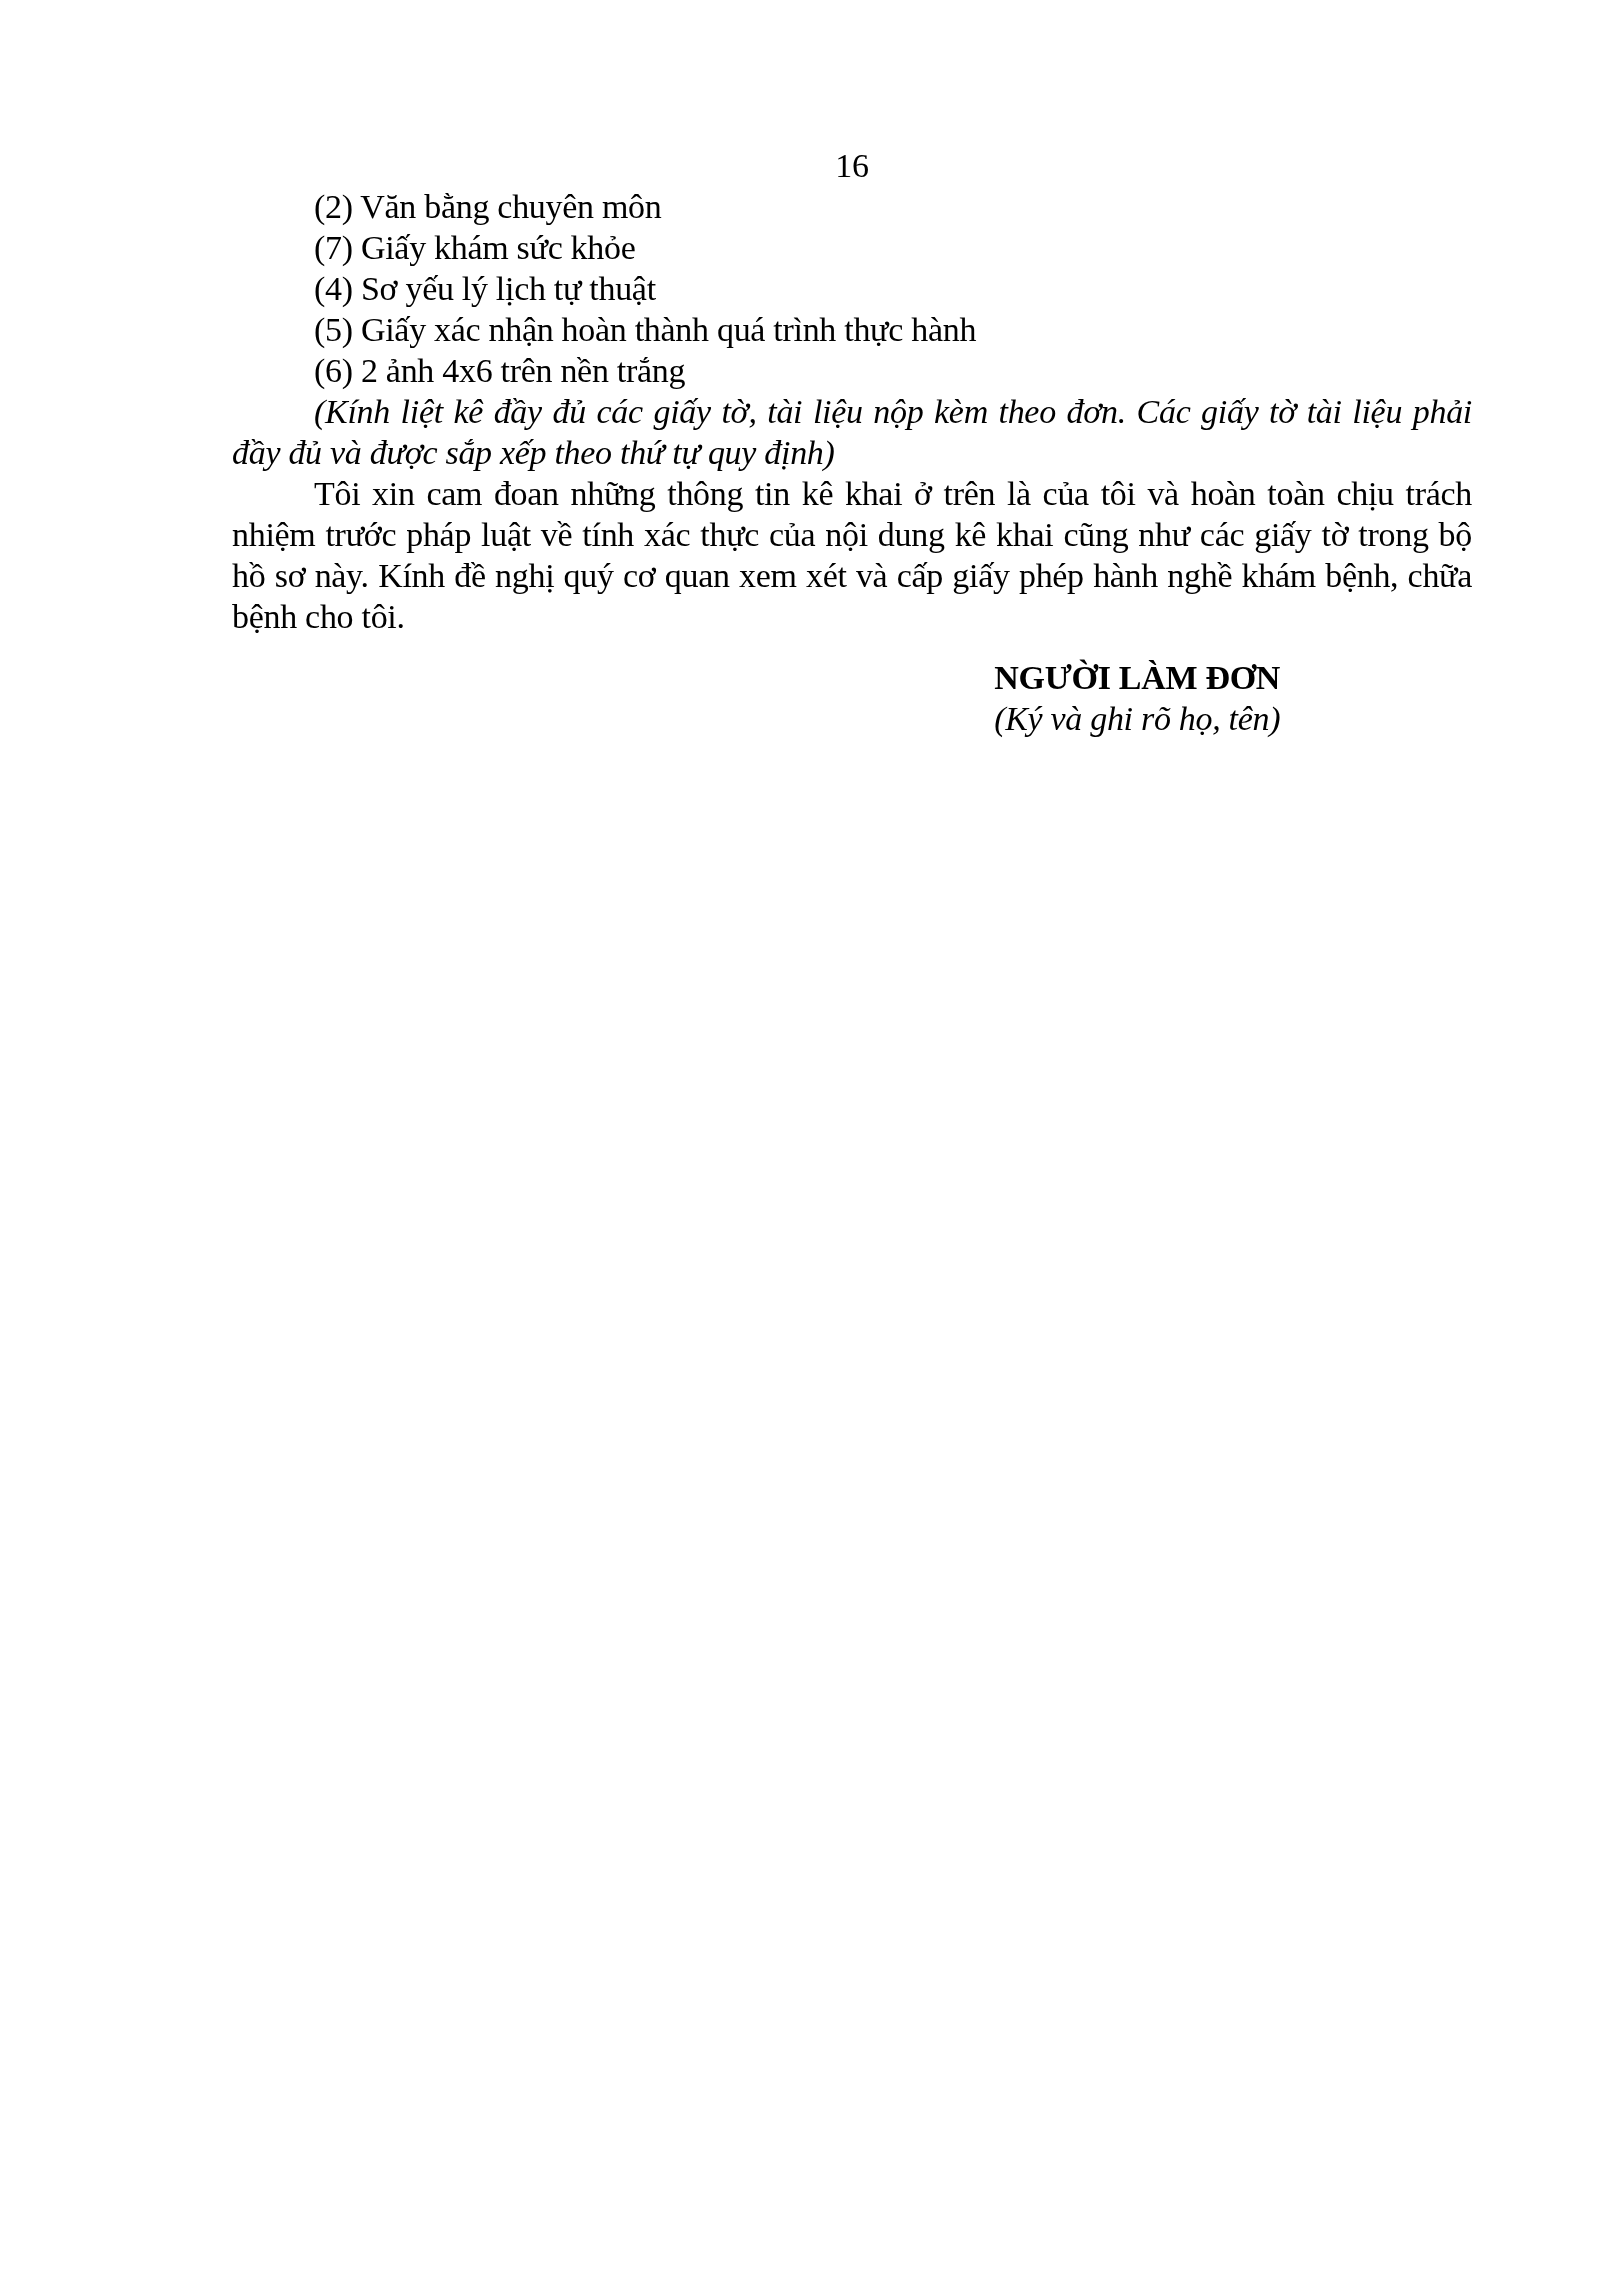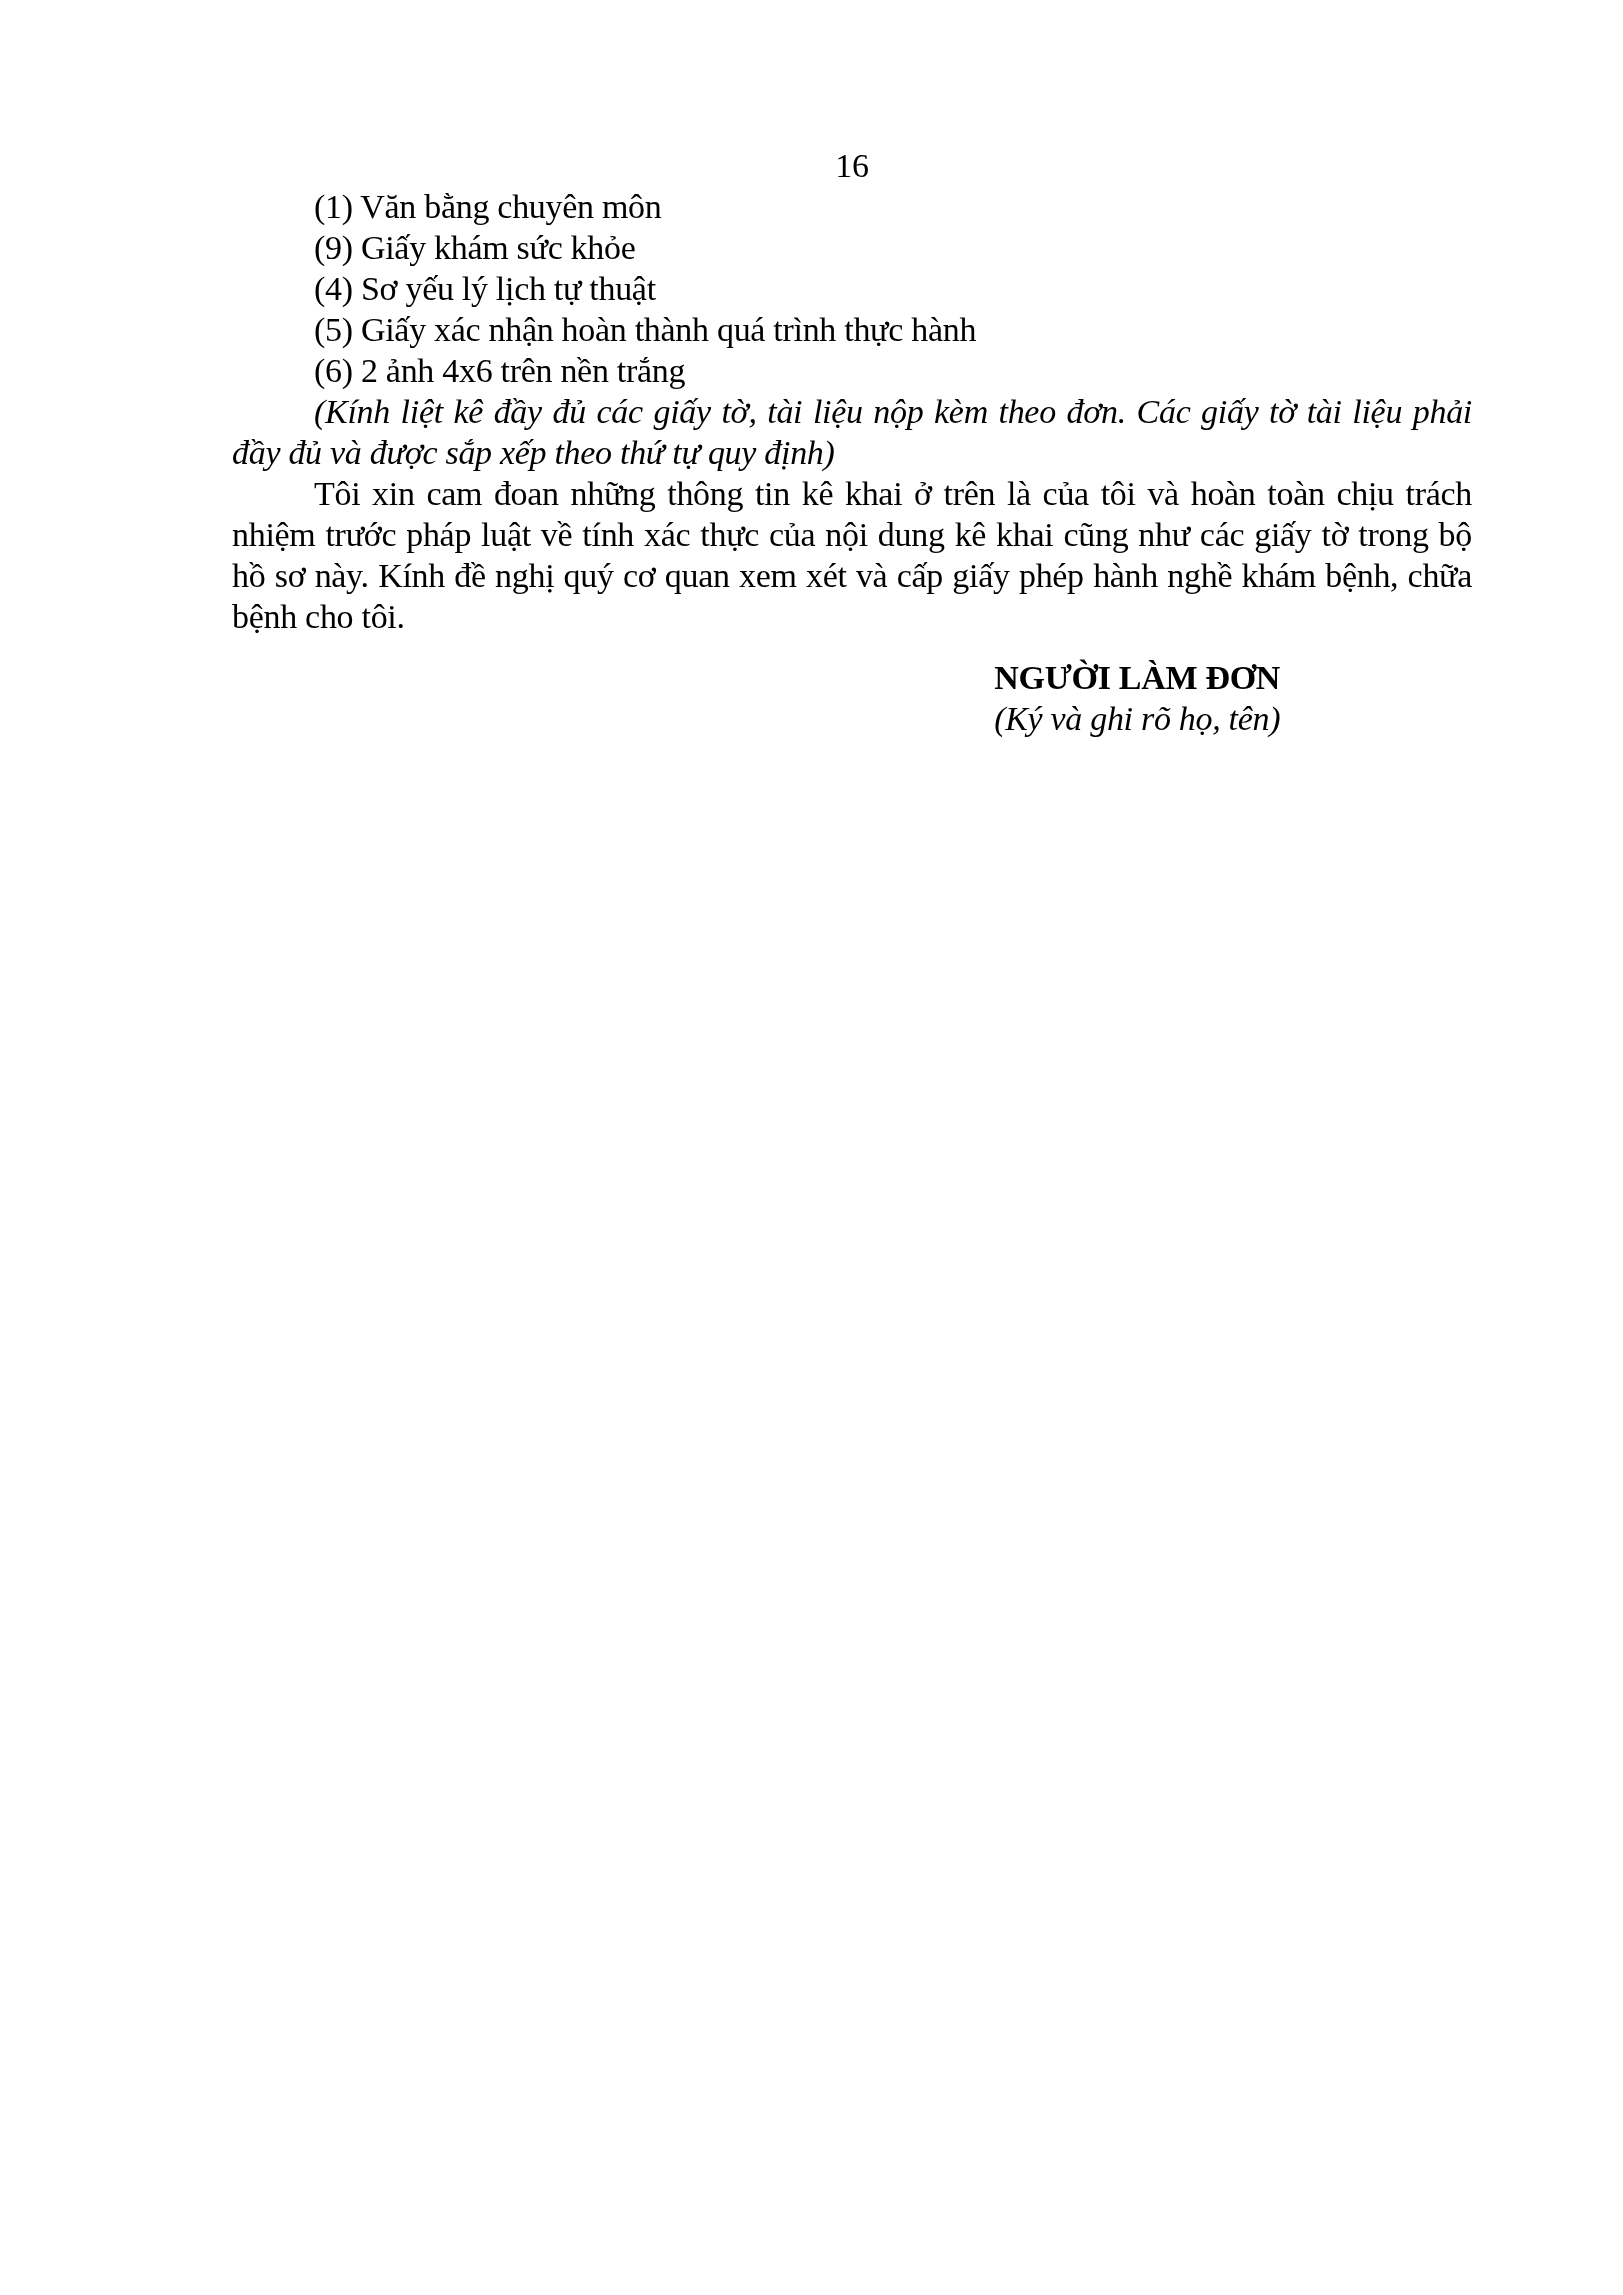--- a/index.html
+++ b/index.html
@@ -62,22 +62,22 @@
 </style>
 </head>
 <body>
 
 <div class="page">
   <div class="content">
 
     <div class="page-number">16</div>
 
     <div class="attachment-list">
-      <div class="attachment-line">(1) Văn bằng chuyên môn</div>
-      <div class="attachment-line">(9) Giấy khám sức khỏe</div>
+      <div class="attachment-line">(2) Văn bằng chuyên môn</div>
+      <div class="attachment-line">(7) Giấy khám sức khỏe</div>
       <div class="attachment-line">(4) Sơ yếu lý lịch tự thuật</div>
       <div class="attachment-line">(5) Giấy xác nhận hoàn thành quá trình thực hành</div>
       <div class="attachment-line">(6) 2 ảnh 4x6 trên nền trắng</div>
     </div>
 
     <div class="note-paragraph">(Kính liệt kê đầy đủ các giấy tờ, tài liệu nộp kèm theo đơn. Các giấy tờ tài liệu phải đầy đủ và được sắp xếp theo thứ tự quy định)</div>
 
     <div class="declaration-paragraph">Tôi xin cam đoan những thông tin kê khai ở trên là của tôi và hoàn toàn chịu trách nhiệm trước pháp luật về tính xác thực của nội dung kê khai cũng như các giấy tờ trong bộ hồ sơ này. Kính đề nghị quý cơ quan xem xét và cấp giấy phép hành nghề khám bệnh, chữa bệnh cho tôi.</div>
 
     <div class="signature-block">

